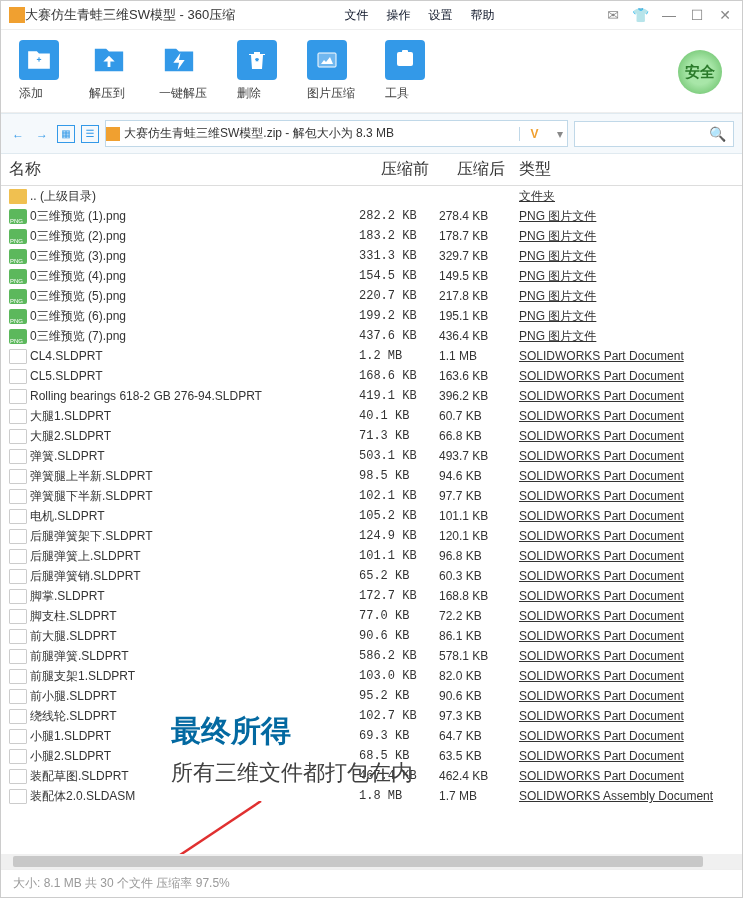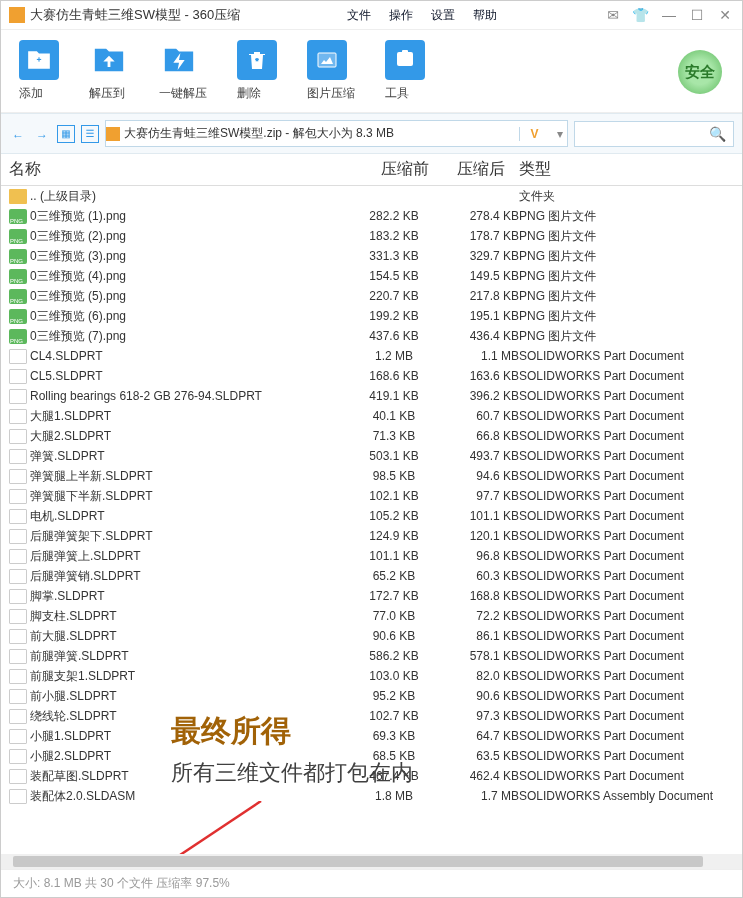--- a/index.html
+++ b/index.html
@@ -1,21 +1,21 @@
 <!DOCTYPE html>
 <html><head>
   <meta charset="utf-8">
   <style>
     * { margin: 0; padding: 0; box-sizing: border-box; }
     body { font-family: "Microsoft YaHei", Arial, sans-serif; font-size: 12px; background: #fff; color: #333; }
     
     .window { width: 743px; height: 898px; border: 1px solid #ccc; display: flex; flex-direction: column; overflow: hidden; }
     
     .titlebar { display: flex; align-items: center; justify-content: space-between; padding: 5px 8px; background: #fff; border-bottom: 1px solid #eee; }
-    .titlebar-left { display: flex; align-items: center; gap: 5px; }
+    .titlebar-left { display: flex; align-items: center; }
     .titlebar-icon { width: 16px; height: 16px; background: #f0a030; display: inline-block; }
     .titlebar-title { color: #333; font-size: 13px; }
     .titlebar-menu { display: flex; gap: 18px; color: #0f172a; }
     .titlebar-menu span { cursor: pointer; }
     .titlebar-controls { display: flex; gap: 10px; color: #888; font-size: 14px; }
     .titlebar-controls span { cursor: pointer; width: 18px; text-align: center; }
     
     .toolbar { display: flex; align-items: center; padding: 10px 18px; gap: 30px; background: #fff; border-bottom: 1px solid #eee; position: relative; }
     .toolbar-item { display: flex; flex-direction: column; align-items: flex-start; gap: 5px; cursor: pointer; }
     .toolbar-item .icon { width: 40px; height: 40px; background: #3399e8; border-radius: 4px; display: flex; align-items: center; justify-content: center; }
@@ -38,26 +38,26 @@
     .col-type { width: 215px; }
     
     .filelist { flex: 1; overflow-y: auto; position: relative; }
     .filerow { display: flex; align-items: center; padding: 1px 8px; font-size: 12px; line-height: 18px; }
     .file-icon-cell { width: 18px; height: 15px; margin-right: 3px; flex-shrink: 0; display: inline-block; }
     .icon-folder-up { background: #f0c050; border-radius: 1px; }
     .icon-png { background: #5cb85c; border-radius: 2px; position: relative; }
     .icon-png::after { content: "PNG"; position: absolute; font-size: 6px; color: #fff; left: 1px; top: 3px; }
     .icon-doc { background: #fff; border: 1px solid #ccc; border-radius: 1px; }
     .file-name { flex: 1; white-space: nowrap; overflow: hidden; }
-    .file-before { width: 80px; text-align: center; padding-right: 10px; }
-    .file-after { width: 80px; text-align: right; }
-    .file-type { width: 215px; }
+    .file-before { width: 80px; text-align: left; padding-right: 10px; font-family: Liberation Mono, monospace; }
+    .file-after { width: 80px; text-align: left; padding-right: 14px; }
+    .file-type { width: 215px; text-decoration: underline; }
     
     .annotation { position: absolute; left: 170px; top: 525px; pointer-events: none; }
-    .annotation-title { color: #a16207; font-size: 30px; font-weight: bold; font-family: "SimHei","Microsoft YaHei"; }
+    .annotation-title { color: #0369a1; font-size: 30px; font-weight: bold; font-family: "SimHei","Microsoft YaHei"; }
     .annotation-sub { color: #404040; font-size: 22px; margin-top: 6px; font-family: "SimHei","Microsoft YaHei"; }
     .arrow-svg { position: absolute; left: -80px; top: 90px; }
     
     .scrollbar-h { height: 15px; background: #f0f0f0; display: flex; align-items: center; padding: 0 12px; }
     .scrollbar-thumb { height: 11px; background: #c8c8c8; width: 690px; border-radius: 2px; }
     
     .statusbar { padding: 5px 12px; font-size: 12px; color: #999; border-top: 1px solid #eee; }
   </style>
 </head>
 <body>

